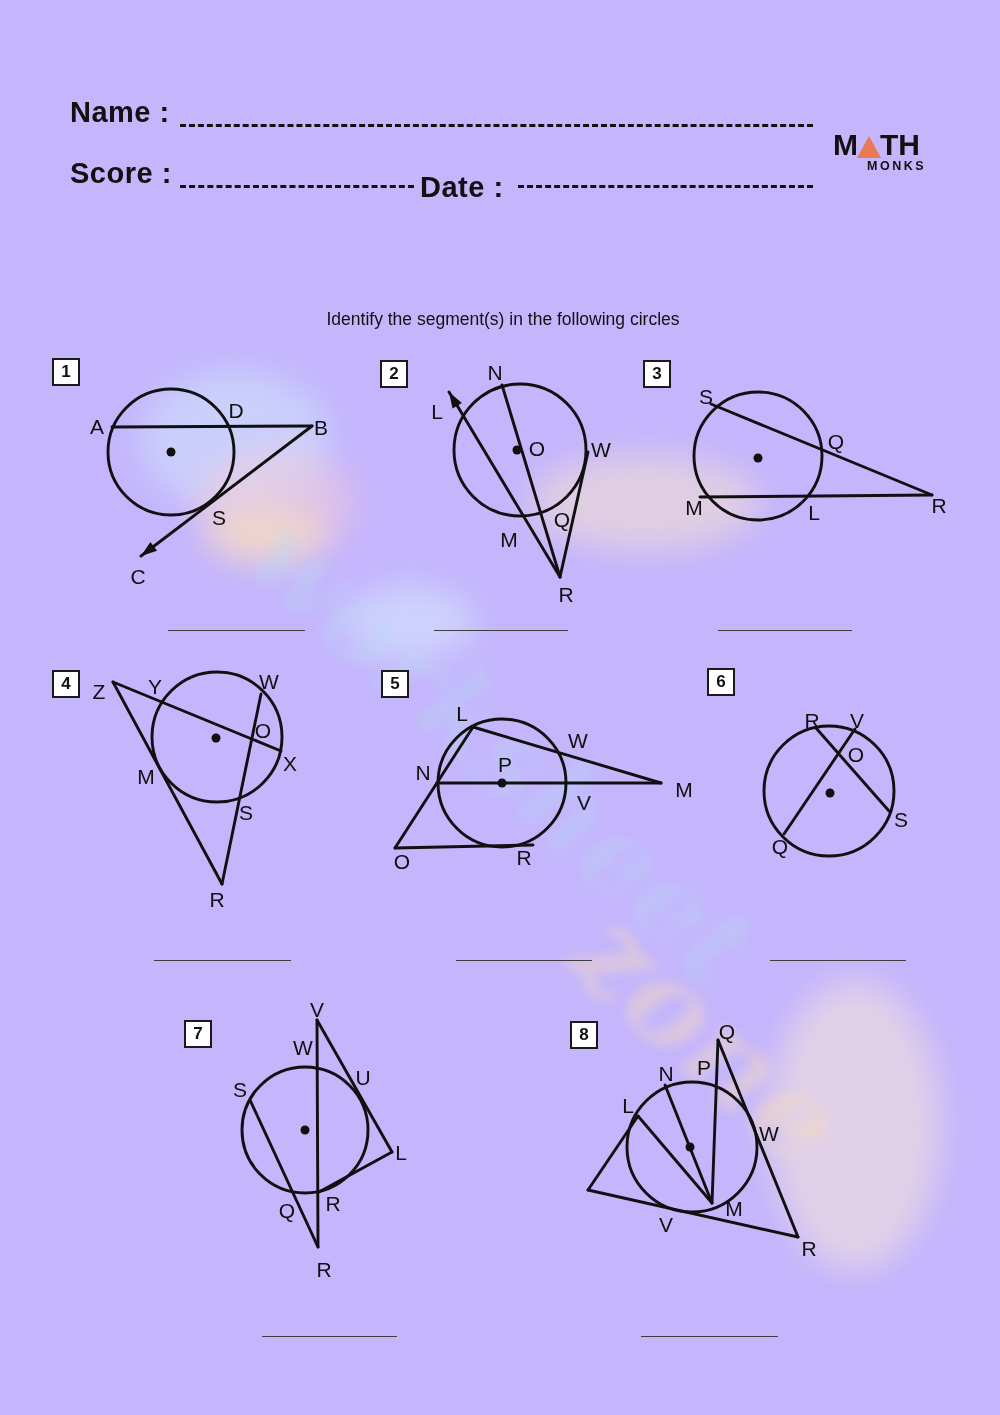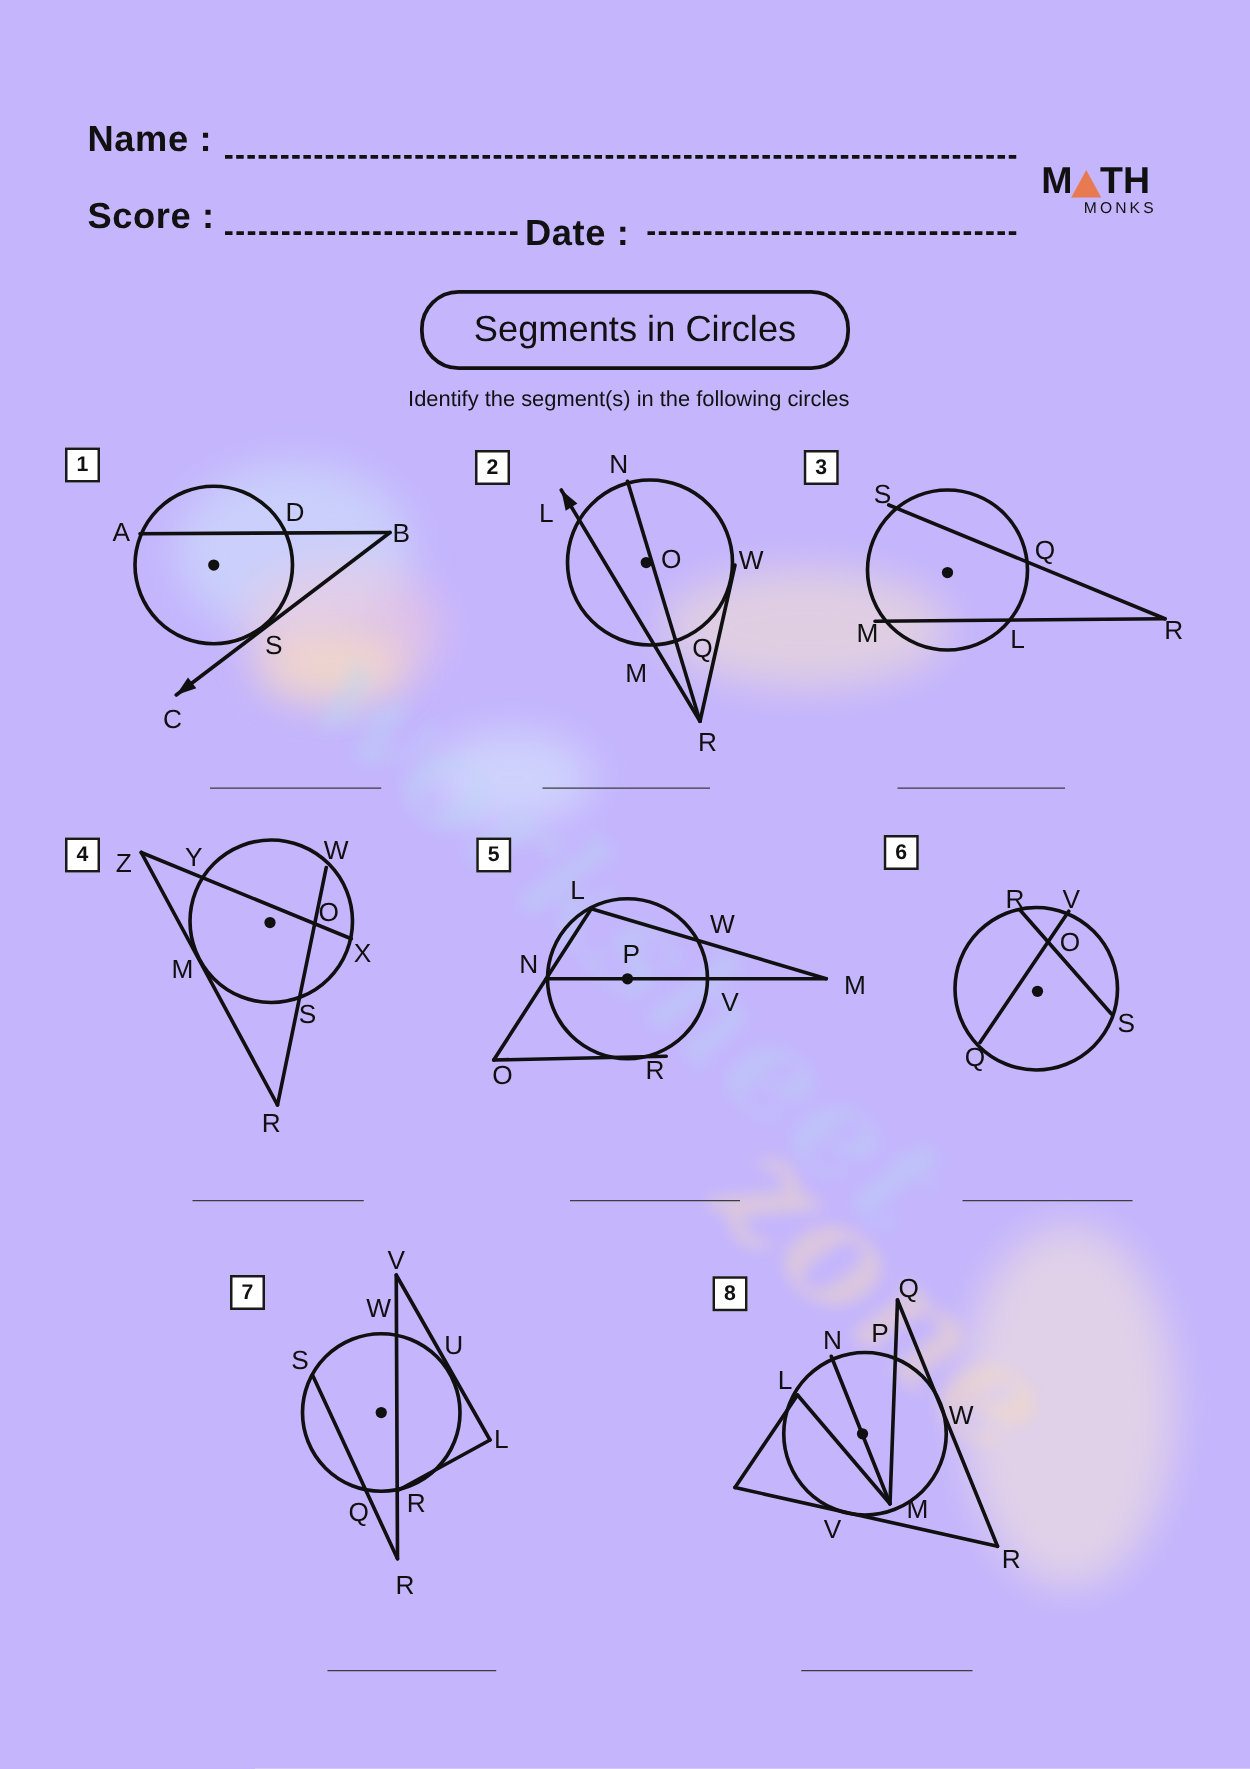--- a/index.html
+++ b/index.html
@@ -12,21 +12,21 @@
   .wm-blob{position:absolute;border-radius:50%;filter:blur(16px);pointer-events:none;}
   .wm-text{position:absolute;font-family:"DejaVu Serif", serif;font-style:italic;font-weight:bold;
     filter:blur(6px);opacity:.55;pointer-events:none;white-space:nowrap;transform-origin:left top;}
   
   .hdr-label{position:absolute;font-weight:bold;font-size:29px;letter-spacing:.5px;}
   .dash{position:absolute;border-top:3px dashed #111;height:0;}
   .logo{position:absolute;left:833px;top:130px;width:110px;}
   .logo-row{display:flex;align-items:flex-end;font-weight:bold;font-size:30px;line-height:30px;letter-spacing:0;}
   .logo-tri{width:0;height:0;border-left:12px solid transparent;border-right:12px solid transparent;
     border-bottom:22px solid #e87a52;margin:0 -1px 2px -1px;}
-  .logo-sub{font-weight:normal;font-size:12.5px;letter-spacing:2.5px;margin:-1px 0 0 34px;}
+  .logo-sub{font-weight:bold;font-size:12.5px;letter-spacing:2.5px;margin:-1px 0 0 34px;}
   
   .pill{position:absolute;left:336px;top:232px;width:338px;height:58px;border:3.5px solid #111;
     border-radius:31px;display:flex;align-items:center;justify-content:center;font-size:29px;}
   .subtitle{position:absolute;left:0;top:309px;width:1006px;text-align:center;font-size:17.5px;}
   
   .badge{position:absolute;width:24px;height:24px;border:2.5px solid #1a1a1a;background:#fff;
     display:flex;align-items:center;justify-content:center;font-weight:bold;font-size:17px;}
   .answer-line{position:absolute;border-top:1.7px solid #3d3d3d;height:0;}
   svg.diagrams{position:absolute;left:0;top:0;}
   .geo{stroke:#101010;stroke-width:2.9;fill:none;stroke-linecap:round;}
@@ -59,23 +59,20 @@
 
   <div class="logo">
     <div class="logo-row">
       <span>M</span>
         <span class="logo-tri"></span>
         <span>TH</span>
     </div>
     <div class="logo-sub">MONKS</div>
   </div>
 
-  <div class="pill">
-    <span>Segments in Circles</span>
-  </div>
   <div class="subtitle">Identify the segment(s) in the following circles</div>
 
   <svg id="diagrams" class="diagrams" width="1000" height="1415" viewBox="0 0 1000 1415">
       <g>
         <circle cx="171" cy="452" r="63" class="geo"></circle>
         <circle cx="171" cy="452" r="4.5" fill="#101010" stroke="none"></circle>
         <line x1="112" y1="427" x2="312" y2="426" class="geo"></line>
         <line x1="312" y1="426" x2="141" y2="556" class="geo"></line>
         <polygon points="141,556 150.39463949221692,541.9290814510467 157.06051189513977,550.6792897404506" fill="#101010"></polygon>
         <text x="97" y="426" class="pt-label" text-anchor="middle" dominant-baseline="central">A</text>

